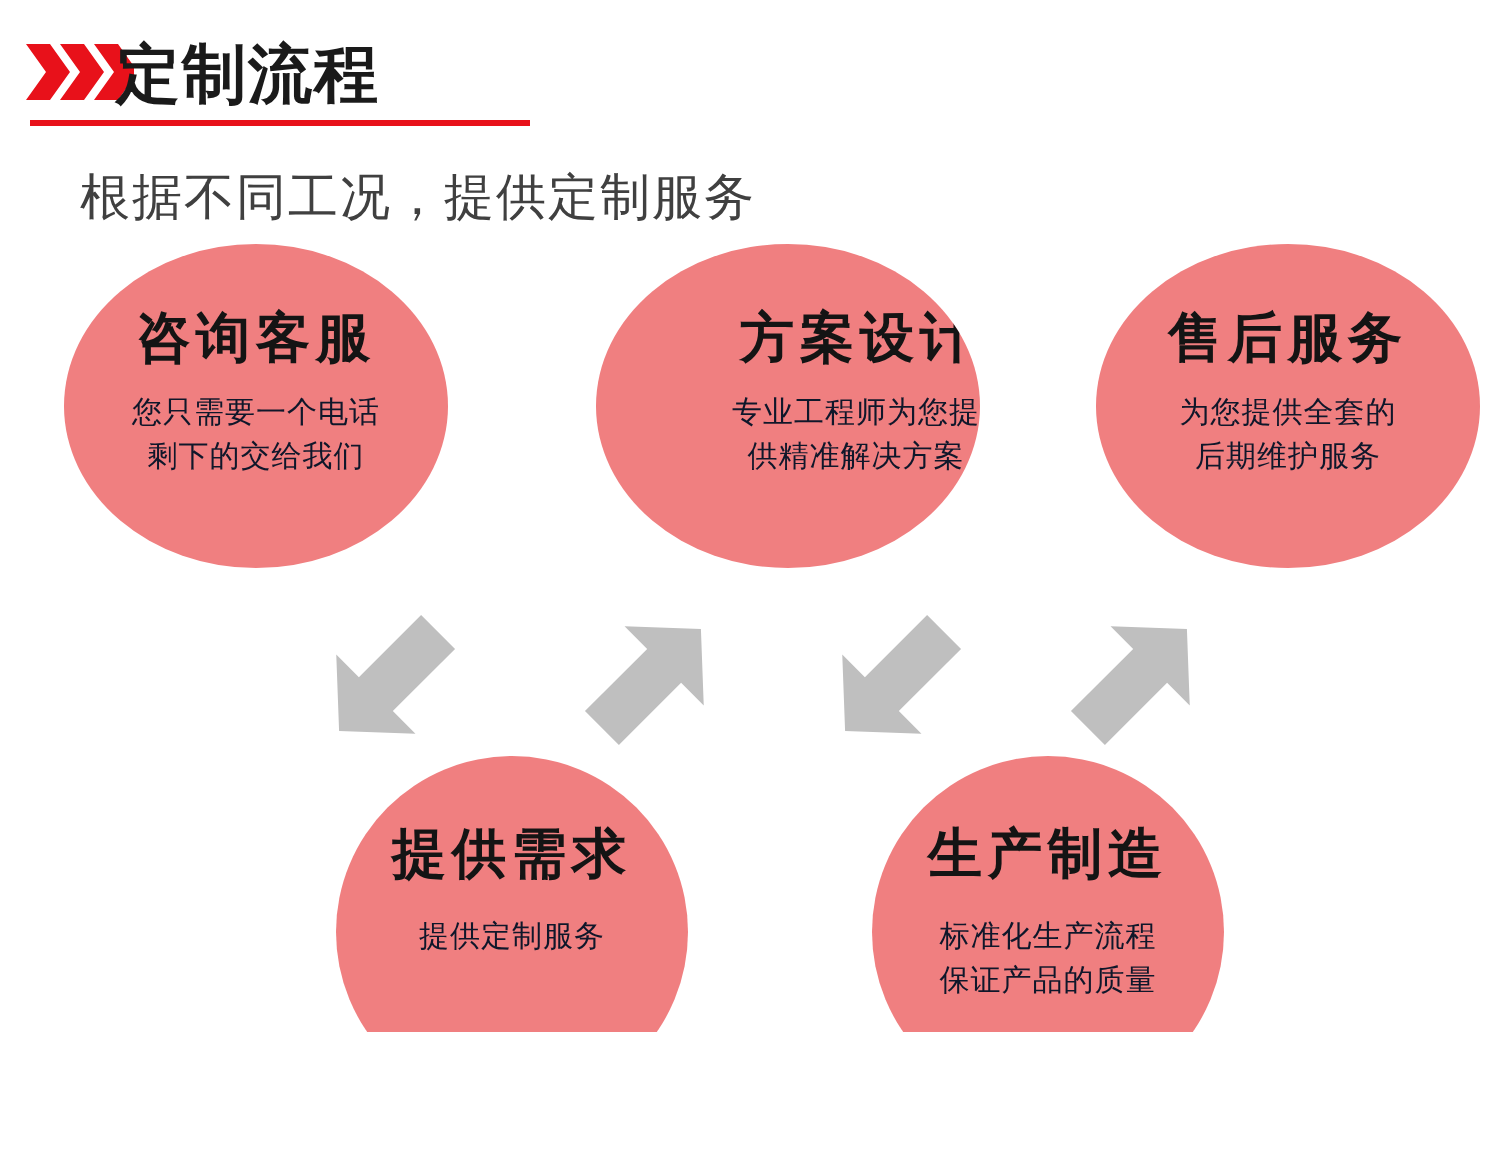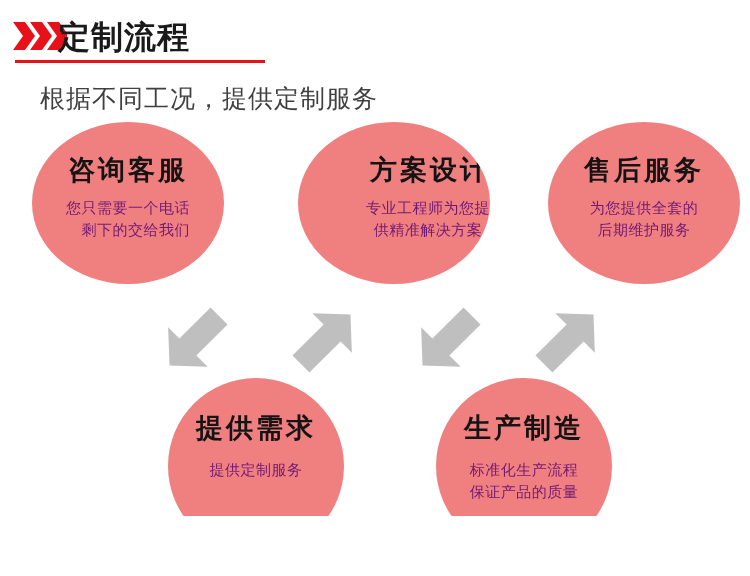--- a/index.html
+++ b/index.html
@@ -86,38 +86,38 @@
   .node-title {
     font-family: "DejaVu Serif", "Liberation Serif", serif;
     font-weight: bold;
     font-size: 27px;
     color: #141414;
     letter-spacing: 3px;
     line-height: 1;
     white-space: nowrap;
   }
   .node-desc {
-    font-family: Liberation Sans, sans-serif;
+    font-family: Liberation Serif, serif;
     font-size: 15px;
-    color: #701a75;
+    color: #0f172a;
     line-height: 1.45;
     letter-spacing: 0.5px;
     white-space: nowrap;
   }
 
   
   .node.top {
     width: 192px;
     height: 162px;
     top: 122px;
     padding-top: 34px;
   }
   .node.top .node-desc { margin-top: 14px; }
 
-  .node-1 { left: 32px; text-align: right; }
+  .node-1 { left: 32px; }
   .node-2 { left: 298px; align-items: flex-end; }
   .node-3 { left: 548px; }
 
   
   .node.bottom {
     width: 176px;
     height: 176px;
     top: 378px;
     padding-top: 36px;
   }

